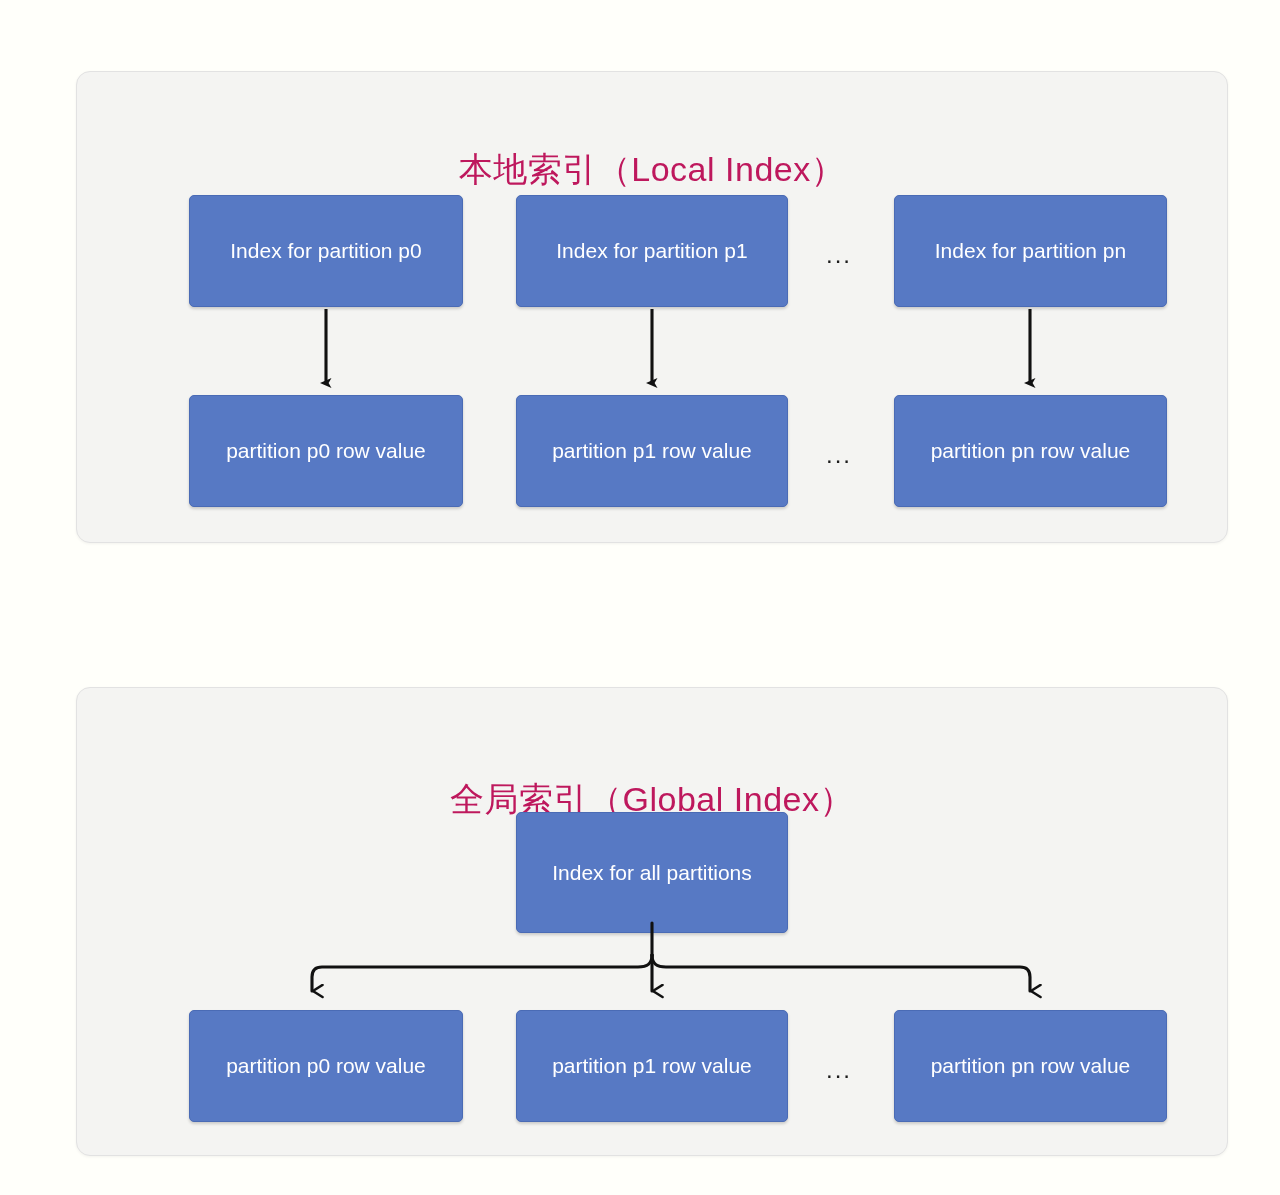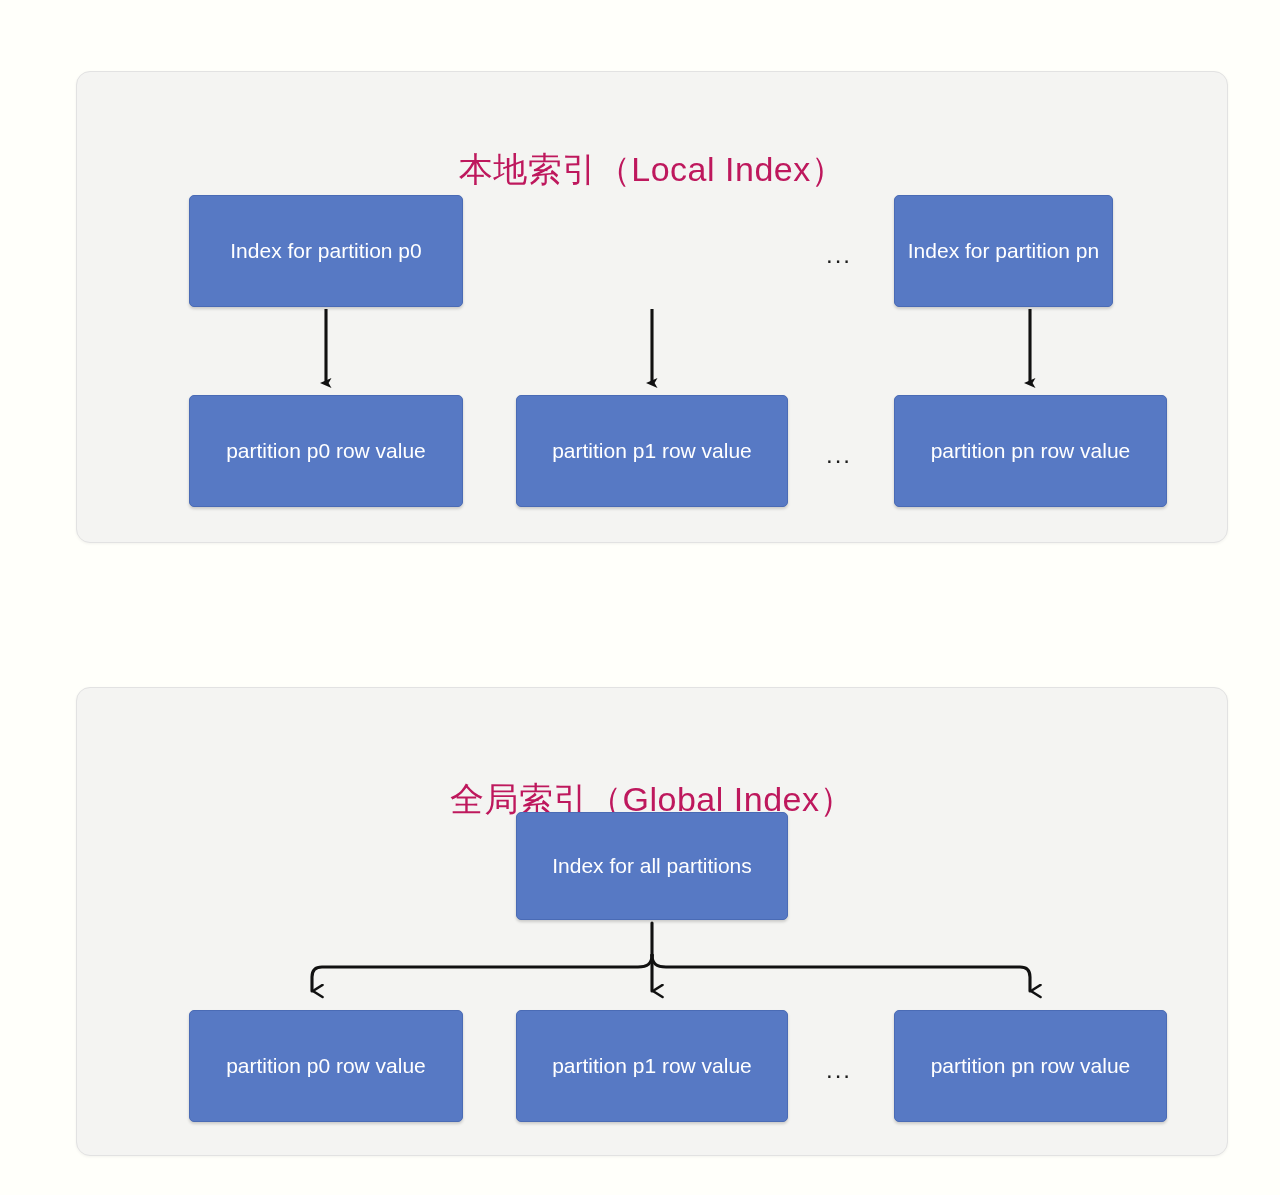--- a/index.html
+++ b/index.html
@@ -72,29 +72,29 @@
     justify-content: center;
     box-sizing: border-box;
     text-align: center;
     white-space: nowrap;
     line-height: 1.2;
   }
 
   
   #local-index-p0  { left: 189px; top: 195px; width: 274px; height: 112px; }
   #local-index-p1  { left: 516px; top: 195px; width: 272px; height: 112px; }
-  #local-index-pn  { left: 894px; top: 195px; width: 219px; height: 112px; }
+  #local-index-pn  { left: 894px; top: 195px; width: 273px; height: 112px; }
 
   
   #local-row-p0  { left: 189px; top: 395px; width: 274px; height: 112px; }
   #local-row-p1  { left: 516px; top: 395px; width: 272px; height: 112px; }
   #local-row-pn  { left: 894px; top: 395px; width: 273px; height: 112px; }
 
   
-  #global-index-all { left: 516px; top: 812px; width: 272px; height: 108px; }
+  #global-index-all { left: 516px; top: 812px; width: 272px; height: 121px; }
   #global-row-p0 { left: 189px; top: 1010px; width: 274px; height: 112px; }
   #global-row-p1 { left: 516px; top: 1010px; width: 272px; height: 112px; }
   #global-row-pn { left: 894px; top: 1010px; width: 273px; height: 112px; }
 
   
   .ellipsis {
     position: absolute;
     color: #1b1b1b;
     font-size: 24px;
     letter-spacing: 2px;
@@ -117,20 +117,21 @@
 </head>
 <body>
 
 <div class="canvas">
 
   <section class="panel" id="panel-local">
     <h2 class="panel-title">本地索引（Local Index）</h2>
   </section>
 
   <div class="node" id="local-index-p0">Index for partition p0</div>
+  <div class="node" id="local-index-p1">Index for partition p1</div>
   <div class="node" id="local-index-pn">Index for partition pn</div>
 
   <div class="ellipsis" id="ellipsis-local-top">...</div>
 
   <div class="node" id="local-row-p0">partition p0 row value</div>
   <div class="node" id="local-row-p1">partition p1 row value</div>
   <div class="node" id="local-row-pn">partition pn row value</div>
 
   <div class="ellipsis" id="ellipsis-local-bottom">...</div>
 

